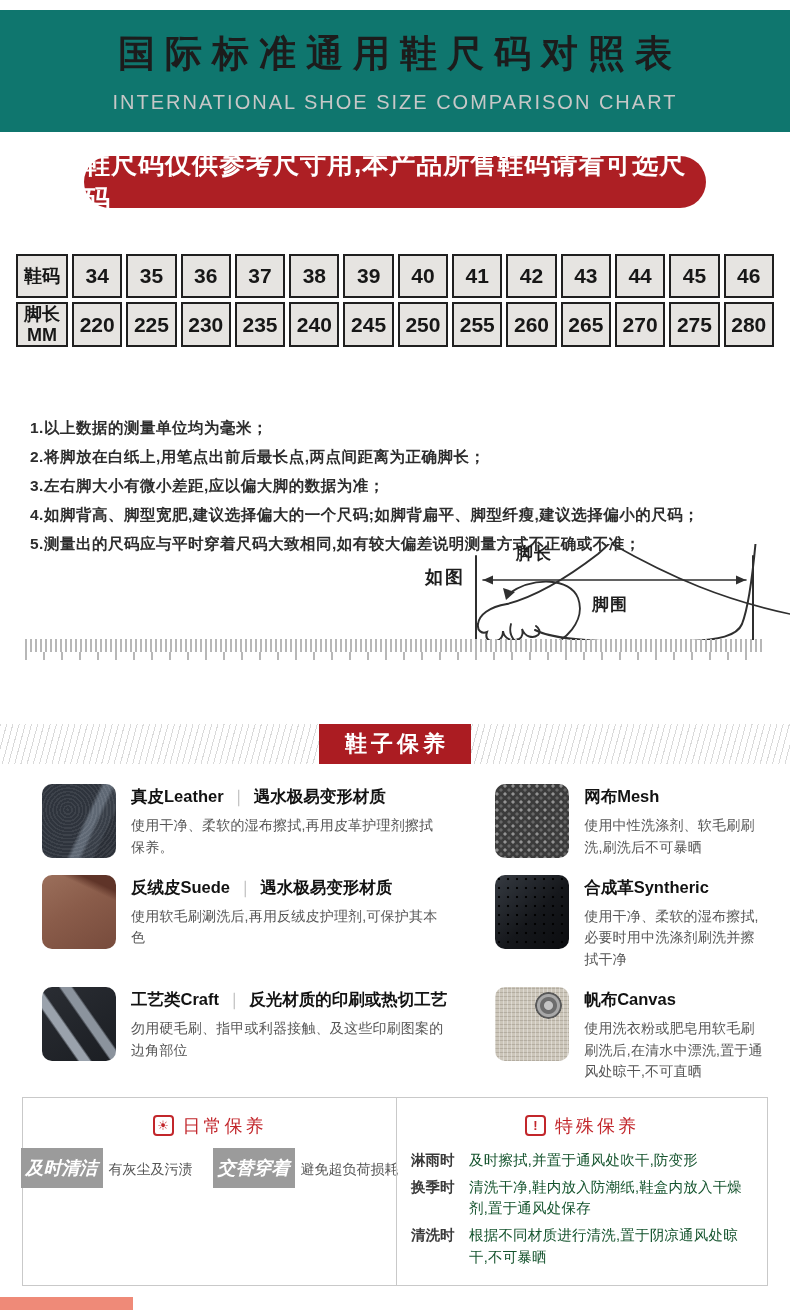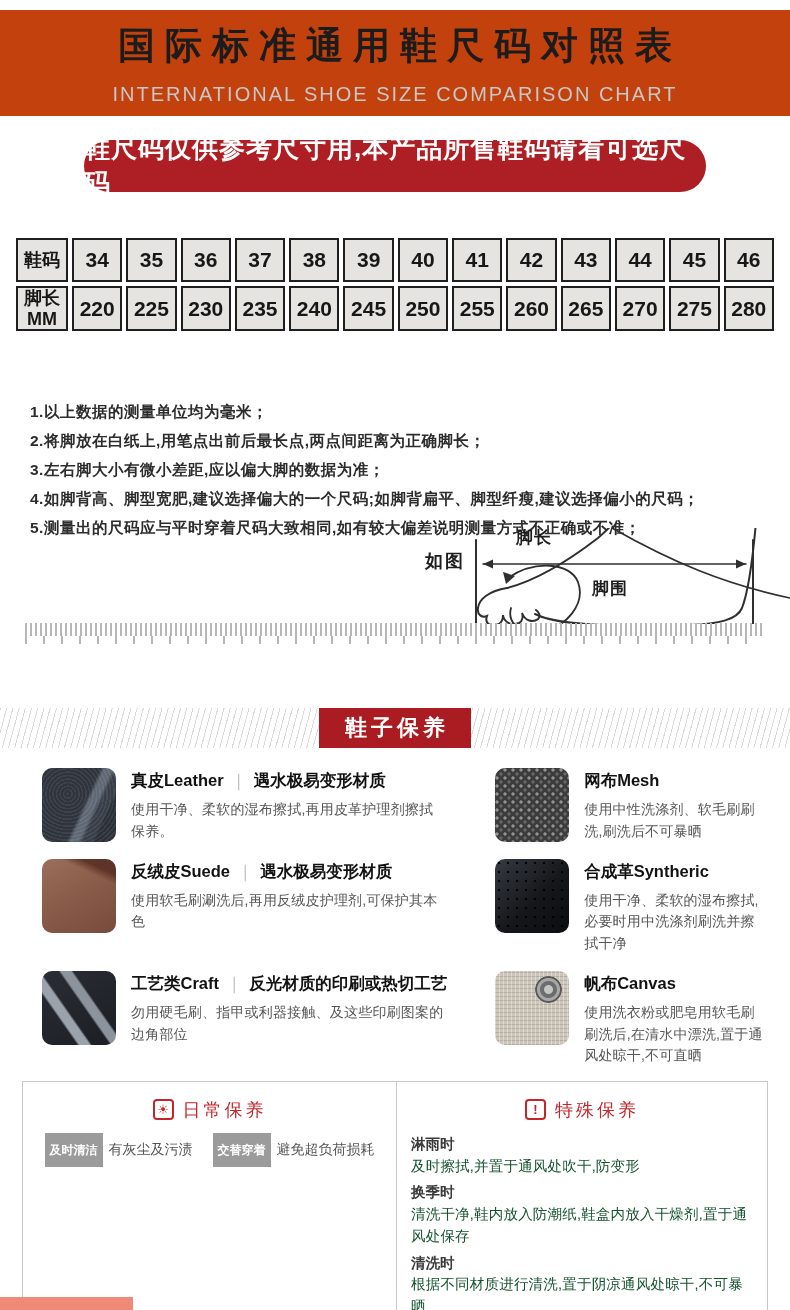--- a/index.html
+++ b/index.html
@@ -1,20 +1,20 @@
 <!DOCTYPE html>
 <html><head>
 <meta charset="utf-8">
 <style>
   * { margin:0; padding:0; box-sizing:border-box; }
   body { background:#fff; font-family:"Liberation Sans","DejaVu Sans",sans-serif; }
   .page { width:790px; height:1310px; margin:0 auto; position:relative; background:#fff; overflow:hidden; padding-top:10px; }
 
   
-  .hero { height:106px; background:#c2410c; display:flex; flex-direction:column; align-items:center; justify-content:center; }
+  .hero { height:122px; background:#0f766e; display:flex; flex-direction:column; align-items:center; justify-content:center; }
   .hero-title { font-size:37px; font-weight:700; color:#1c1c1c; letter-spacing:10px; text-indent:10px; }
   .hero-sub { margin-top:12px; font-size:20px; color:#c7c7c7; letter-spacing:2px; }
 
   
   .pill { margin:24px auto 0; width:622px; height:52px; border-radius:28px; background:#ad1f24;
           color:#fff; font-size:26px; font-weight:700; display:flex; align-items:center; justify-content:center; letter-spacing:1px; }
 
   
   .size-table { margin:42px auto 0; width:766px; border-collapse:separate; border-spacing:4px; table-layout:fixed; }
   .size-table td { border:2px solid #1f1f1f; background:#e6e4e1; text-align:center; vertical-align:middle;
@@ -70,24 +70,24 @@
 
   
   .footer-box { margin:14px 22px 0; border:1px solid #c9c9c9; display:flex; min-height:152px; }
   .fb-left { width:373px; padding:16px 12px 16px; }
   .fb-right { flex:1; border-left:1px solid #c9c9c9; padding:16px 14px 16px; }
   .fb-header { display:flex; align-items:center; justify-content:center; gap:9px; }
   .fb-icon { width:21px; height:21px; border:2px solid #c2262b; border-radius:4px; color:#c2262b;
              display:flex; align-items:center; justify-content:center; font-size:13px; font-weight:700; line-height:1; }
   .fb-title { color:#c2262b; font-size:18px; font-weight:400; letter-spacing:3px; }
   .daily-tags { margin-top:18px; display:flex; justify-content:center; gap:20px; white-space:nowrap; }
-  .tag { background:#9b9b9b; color:#fff; font-size:12px; font-weight:700; padding:10px 5px; }
+  .tag { background:#9b9b9b; color:#fff; font-size:18px; font-weight:700; padding:10px 5px;font-style:italic; }
   .tag-text { font-size:14px; color:#555; margin-left:6px; }
   .special-rows { margin-top:12px; }
-  .sp-row { display:flex; margin-top:5px;flex-direction:column; }
+  .sp-row { display:flex; margin-top:5px; }
   .sp-label { width:58px; flex:none; font-weight:700; color:#3a3a3a; font-size:14.5px; line-height:1.5; }
   .sp-text { color:#14532d; font-size:14.5px; line-height:1.5; letter-spacing:0.2px; }
 
   .salmon-strip { position:absolute; left:0; bottom:0; width:133px; height:13px; background:#ef8a78; }
 </style>
 </head>
 <body>
 
 <div class="page">
 

